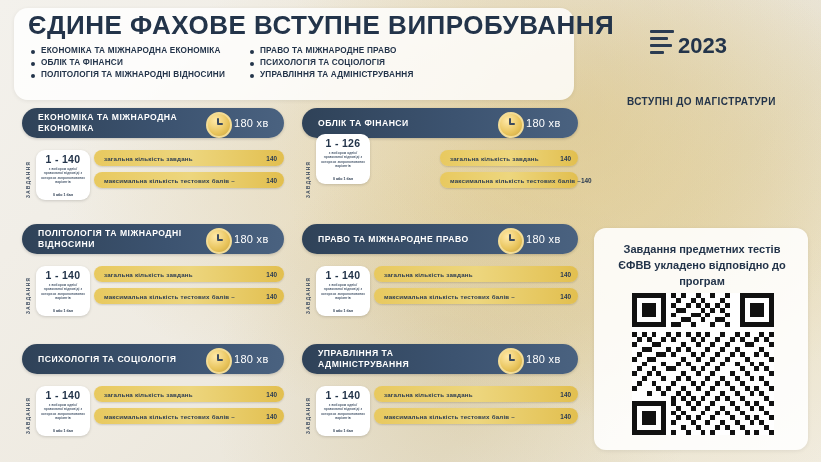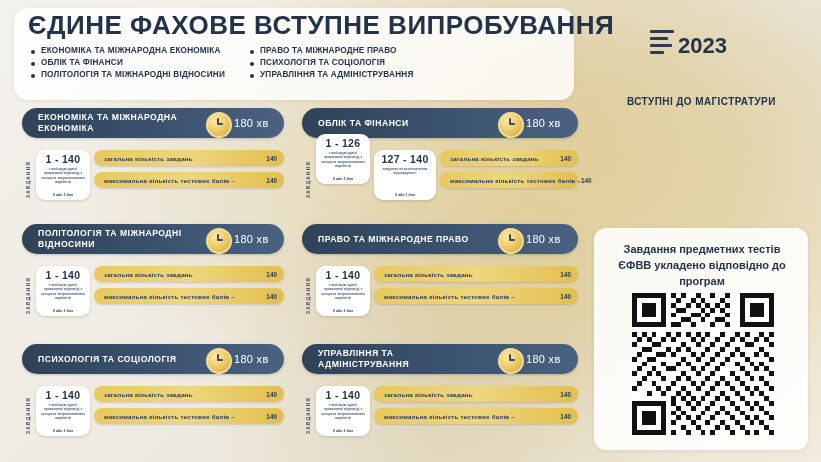--- a/index.html
+++ b/index.html
@@ -195,25 +195,20 @@
     <div class="bar-label">ОБЛІК ТА ФІНАНСИ</div>
     <div class="clock" style="left:196px;top:4px;">
         <span class="clock-ticks"></span>
       </div>
     <div class="minutes" style="left:224px;top:9px;">180 хв</div>
   </div>
   <div class="vlabel" style="left:4px;top:46px;height:50px;">ЗАВДАННЯ</div>
   <div class="badge" style="left:14px;top:26px;width:54px;height:50px;">
     <div class="badge-range">1 - 126</div>
     <div class="badge-note">з вибором однієї правильної відповіді з чотирьох запропонованих варіантів</div>
-    <div class="badge-foot">0 або 1 бал</div>
-  </div>
-  <div class="badge" style="left:72px;top:42px;width:62px;height:50px;">
-    <div class="badge-range">127 - 140</div>
-    <div class="badge-note">завдання на встановлення відповідності</div>
     <div class="badge-foot">0 або 1 бал</div>
   </div>
   <div class="pill" style="left:138px;top:42px;width:138px;">
     <span class="pill-text">загальна кількість завдань</span>
     <span class="pill-val">140</span>
   </div>
   <div class="pill" style="left:138px;top:64px;width:138px;">
     <span class="pill-text">максимальна кількість тестових балів –</span>
     <span class="pill-val">140</span>
   </div>

